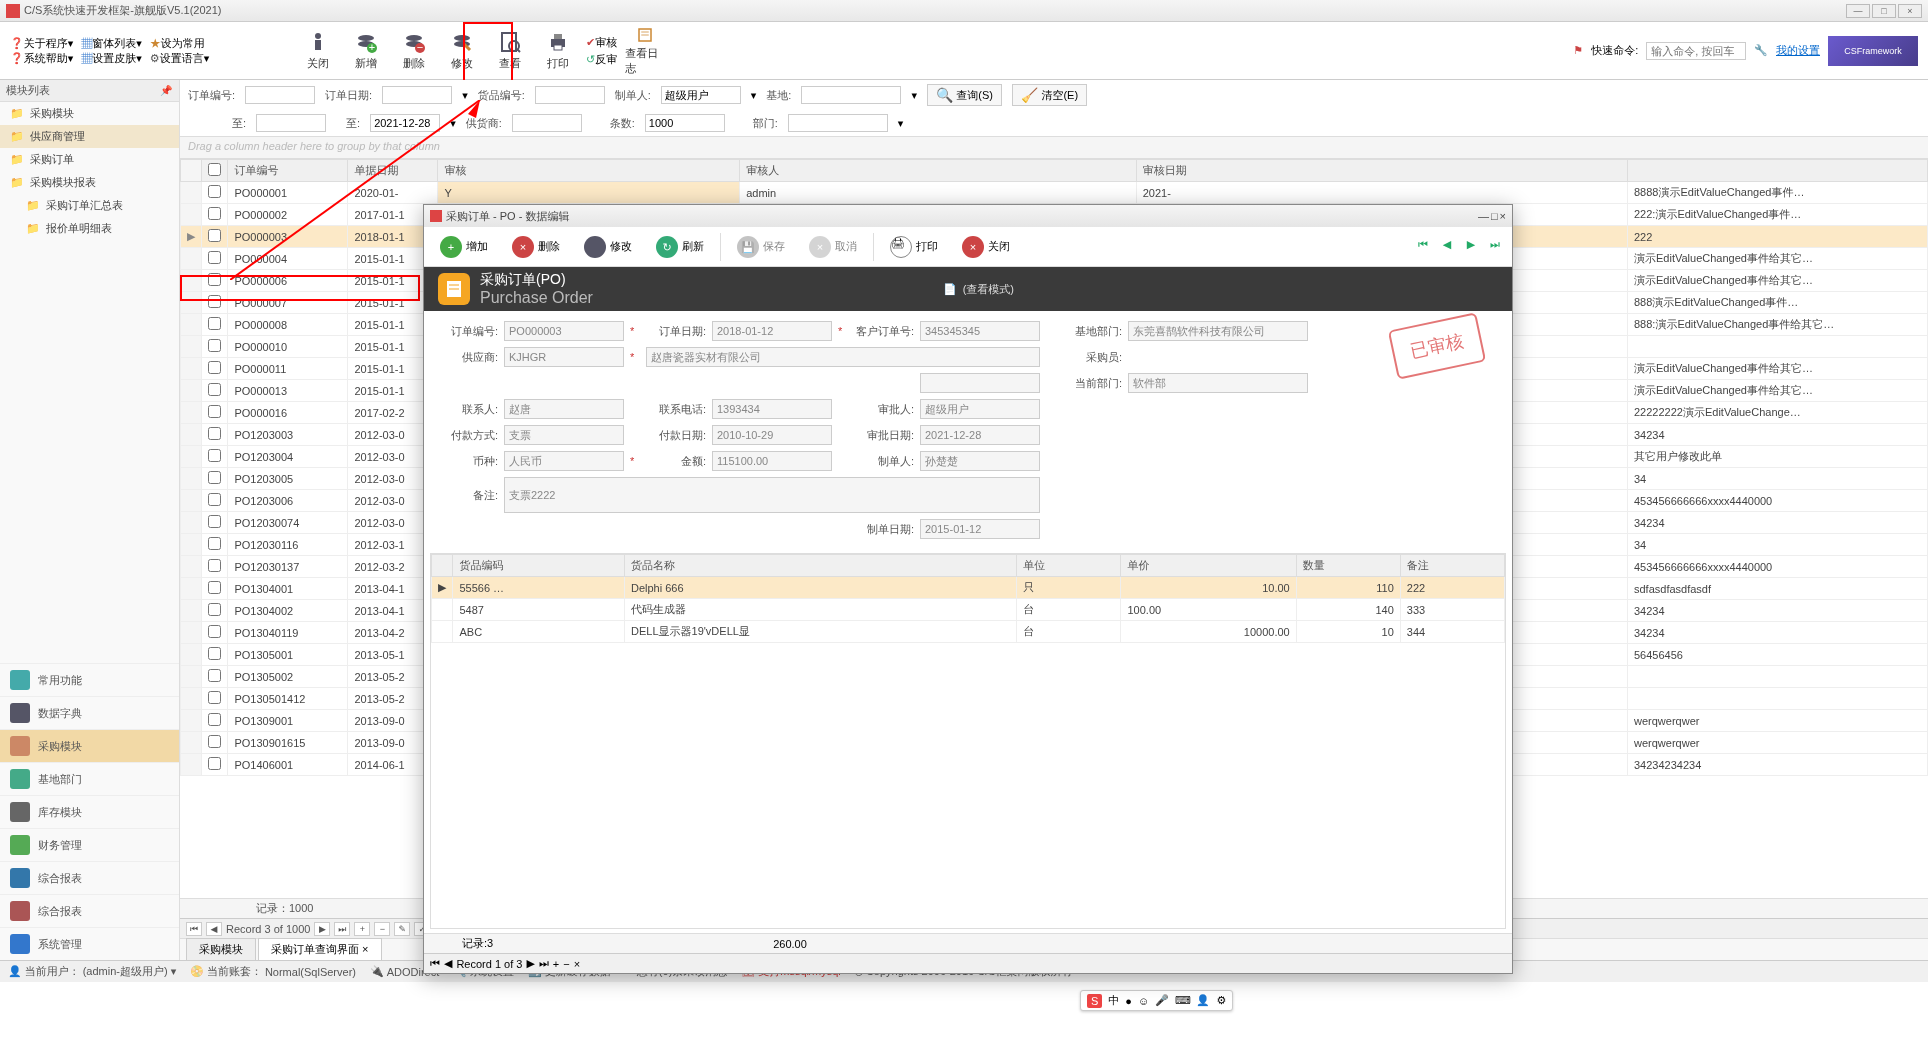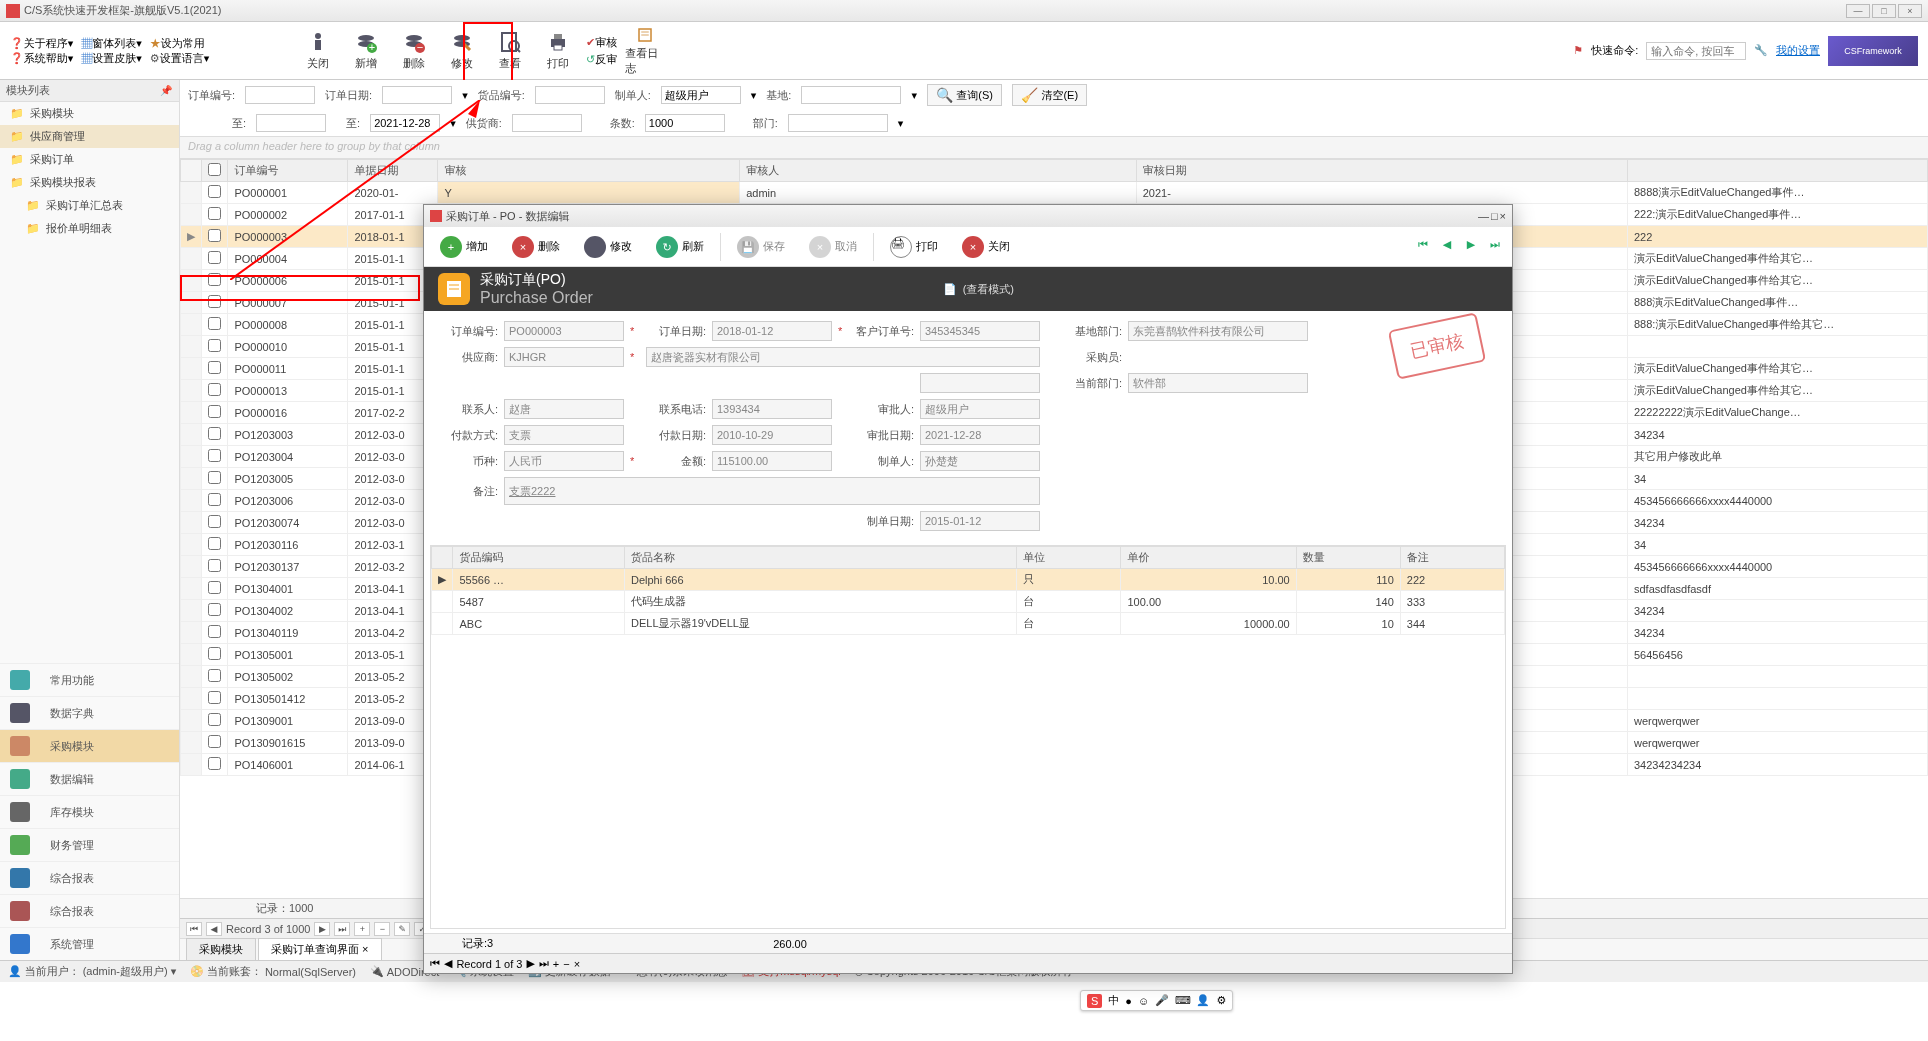--- a/index.html
+++ b/index.html
@@ -18,21 +18,21 @@
 .redbox{position:absolute;border:2px solid red;pointer-events:none;}
 .redbox.rb1{left:463px;top:22px;width:50px;height:66px;}
 .container{display:flex;height:880px;}
 .sidebar{width:180px;background:#f9f9f9;border-right:1px solid #ddd;display:flex;flex-direction:column;}
 .sidebar .sbhead{background:#eee;padding:3px 6px;color:#555;border-bottom:1px solid #ddd;display:flex;align-items:center;}
 .sidebar .sbhead .pin{margin-left:auto;font-size:10px;}
 .sidebar .sbitem{padding:4px 10px;display:flex;align-items:center;gap:6px;color:#444;cursor:pointer;}
 .sidebar .sbitem.sel{background:#f2e6cc;}
 .sidebar .sbitem .sbicon{width:14px;height:14px;}
 .sidebar .sbspacer{flex:1;}
-.sidebar .sbbig{padding:6px 10px;display:flex;align-items:center;gap:20px;color:#555;cursor:pointer;border-top:1px solid #eee;}
+.sidebar .sbbig{padding:6px 10px;display:flex;align-items:center;gap:8px;color:#555;cursor:pointer;border-top:1px solid #eee;}
 .sidebar .sbbig .bicon{width:20px;height:20px;}
 .sidebar .sbbig.sel{background:#f2d9a6;}
 .main{flex:1;display:flex;flex-direction:column;position:relative;}
 .filterbar{background:#fff;border-bottom:1px solid #ddd;padding:4px 8px;display:flex;flex-wrap:wrap;gap:4px 10px;align-items:center;}
 .filterbar label{color:#555;}
 .filterbar input,.filterbar select{border:1px solid #ccc;padding:1px 3px;height:18px;}
 .filterbar .fbtn{display:flex;align-items:center;gap:3px;border:1px solid #ccc;padding:2px 8px;background:#f7f7f7;cursor:pointer;}
 .groupbar{height:22px;background:#f5f5f5;border-bottom:1px solid #ddd;color:#bbb;padding:3px 8px;font-style:italic;}
 .grid{flex:1;overflow:auto;position:relative;}
 .grid table{border-collapse:collapse;width:100%;}
@@ -226,21 +226,21 @@
         <div class="sbbig">
           <span class="bicon" style="background:#556;border-radius:3px;"></span>
           <span>数据字典</span>
         </div>
         <div class="sbbig sel">
           <span class="bicon" style="background:#c86;border-radius:3px;"></span>
           <span>采购模块</span>
         </div>
         <div class="sbbig">
           <span class="bicon" style="background:#4a8;border-radius:3px;"></span>
-          <span>数据编辑</span>
+          <span>基地部门</span>
         </div>
         <div class="sbbig">
           <span class="bicon" style="background:#666;border-radius:3px;"></span>
           <span>库存模块</span>
         </div>
         <div class="sbbig">
           <span class="bicon" style="background:#5a5;border-radius:3px;"></span>
           <span>财务管理</span>
         </div>
         <div class="sbbig">
@@ -778,21 +778,21 @@
     <label>金额:</label>
       <input readonly="" value="115100.00" style="">
       <span></span>
     <label>制单人:</label>
       <input readonly="" value="孙楚楚" style="">
       <span></span>
     <label></label>
       <span></span>
 
     <label>备注:</label>
-    <div style="grid-column:2/9;"><input readonly="" style="width: 100%; height: 28px; text-decoration: underline;" value="支票2222"></div>
+    <div style="grid-column:2/9;"><input readonly="" style="width: 100%; height: 36px;" value="支票2222"></div>
       <span></span>
     <label style="grid-column:7/8;">制单日期:</label>
       <input readonly="" style="grid-column: 8 / 9;" value="2015-01-12">
       <span></span>
     <label></label>
       <span></span>
 
     <div class="stamp">已审核</div>
   </div>
 

